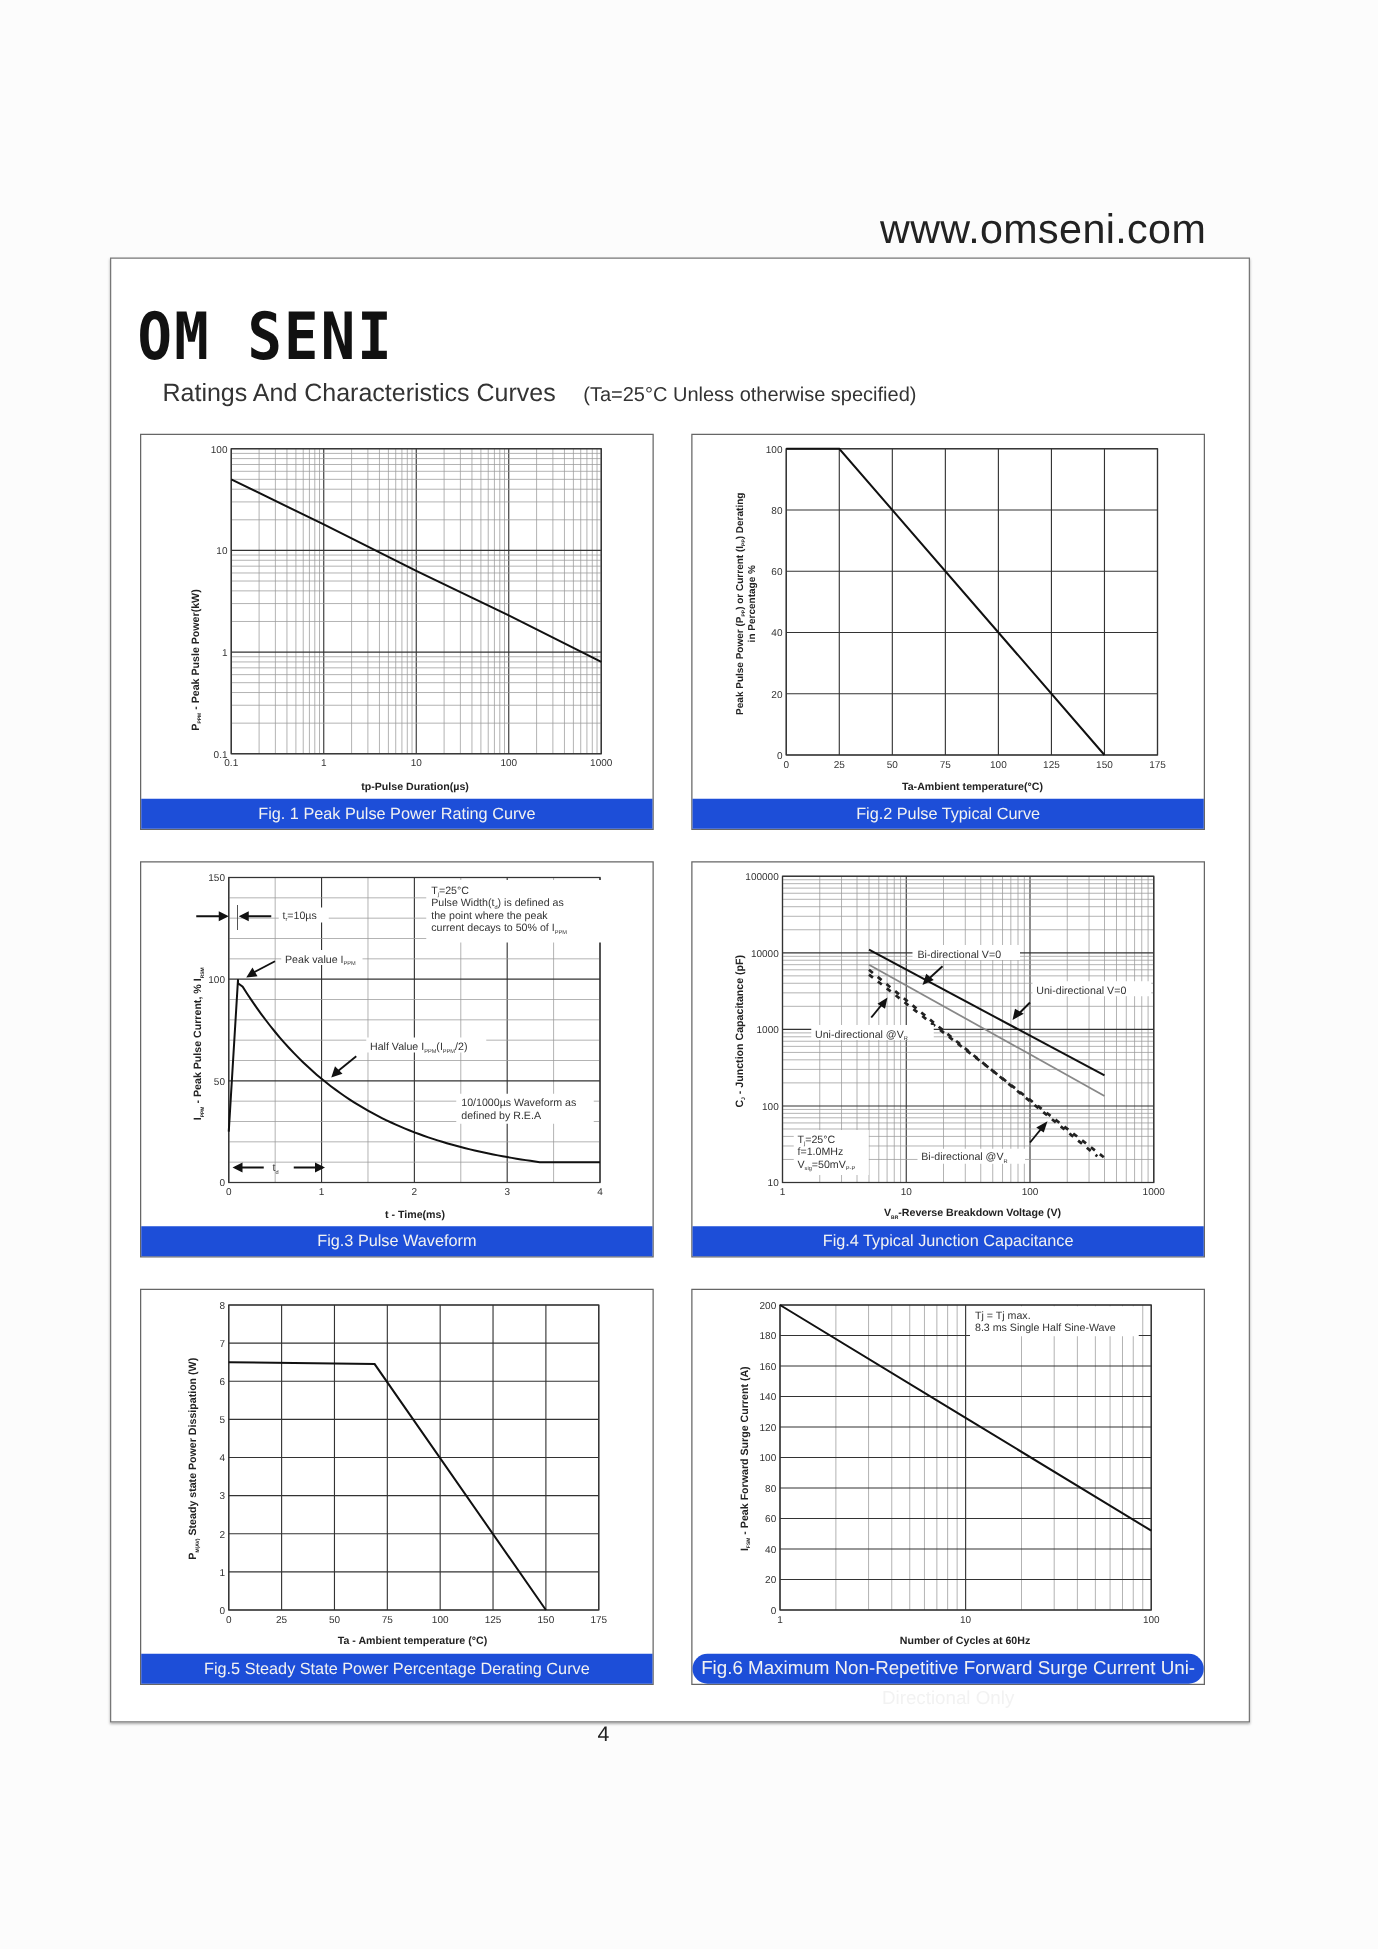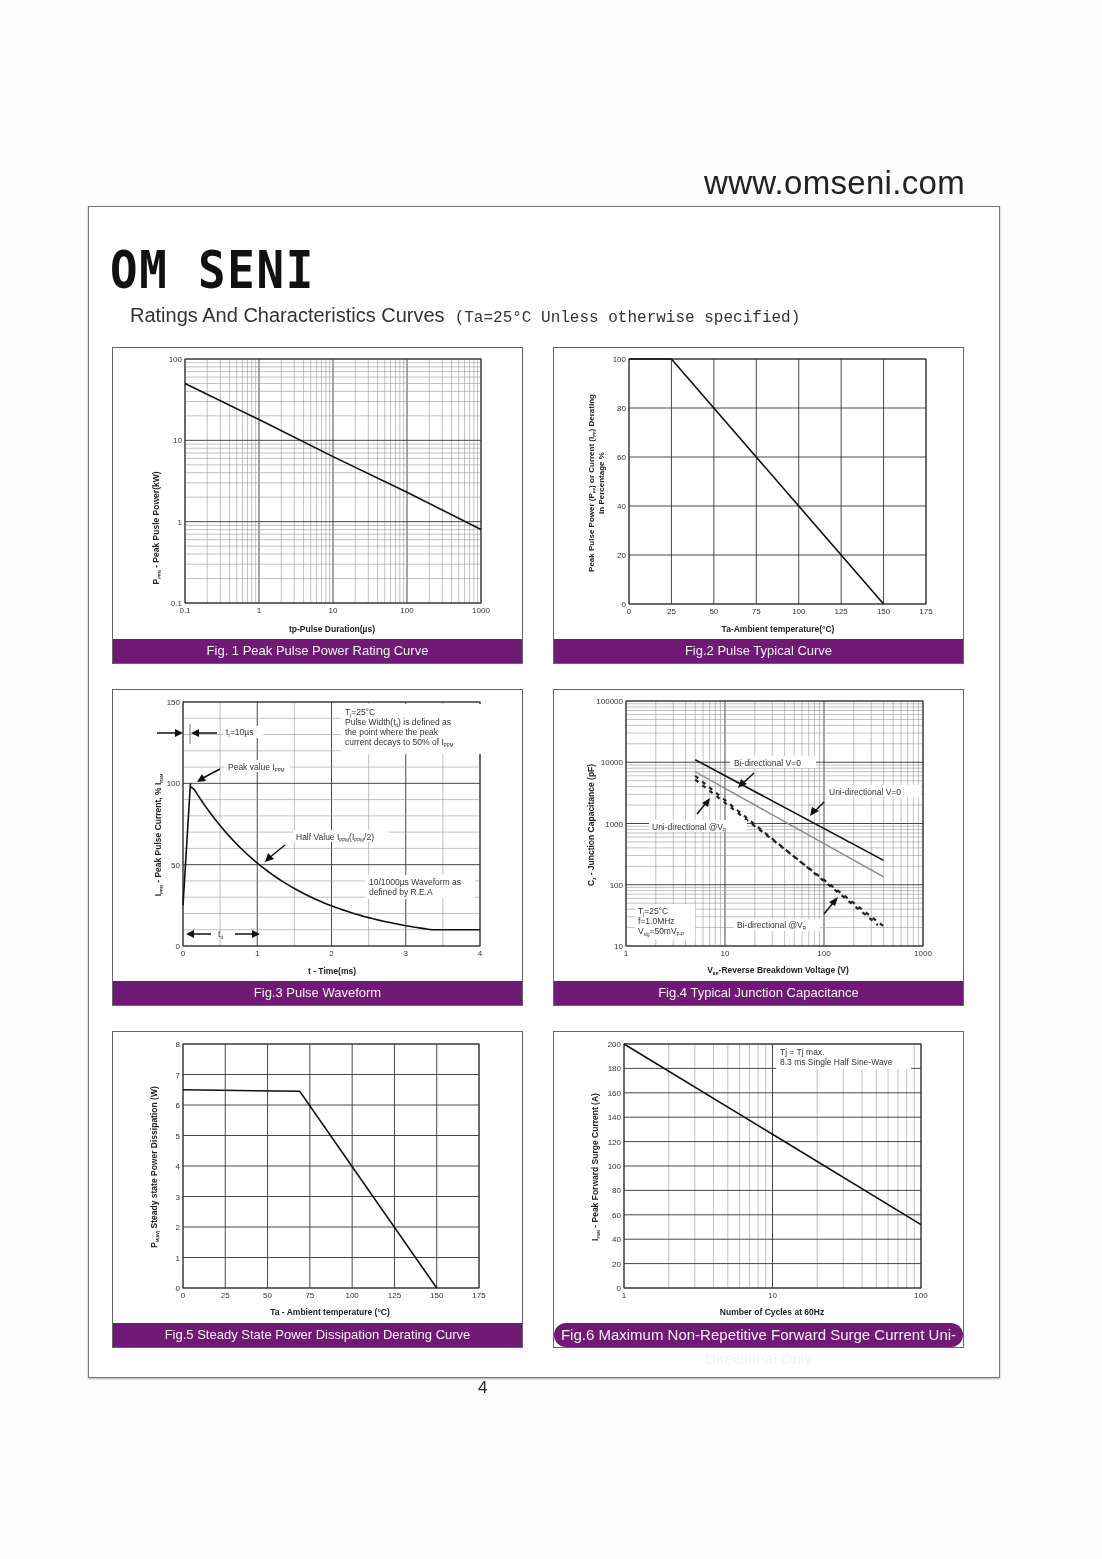--- a/index.html
+++ b/index.html
@@ -2,24 +2,24 @@
 <html><head>
 <meta charset="utf-8">
 <style>
   html,body{margin:0;padding:0;background:#fcfcfc;}
   body{width:1102px;height:1559px;position:relative;overflow:hidden;font-family:"DejaVu Sans","Liberation Sans",sans-serif;color:#222;}
   .website{position:absolute;left:704px;top:164px;font-size:33px;color:#222;font-family:"Liberation Sans","DejaVu Sans",sans-serif;letter-spacing:0.3px;text-align:right;}
   .frame{position:absolute;left:88px;top:206px;width:910px;height:1170px;border:1px solid #777;background:#fff;box-shadow:0 1px 2px #aaa;}
   .logo{position:absolute;left:110px;top:240px;font-family:"DejaVu Sans Mono","Liberation Mono",monospace;font-weight:bold;font-size:52px;color:#111;transform:scaleX(0.88);transform-origin:left;letter-spacing:2px;white-space:pre;}
   .heading{position:absolute;left:130px;top:304px;font-size:19px;white-space:nowrap;}
   .heading .main{font-weight:normal;font-family:"Liberation Sans",sans-serif;font-size:20px;color:#333;}
-  .heading .sub{font-family:Liberation Mono, monospace;font-size:16px;color:#333;margin-left:4px;}
+  .heading .sub{font-family:Liberation Sans, sans-serif;font-size:16px;color:#333;margin-left:16px;}
   .panel{position:absolute;width:409px;height:315px;border:1px solid #666;background:#fff;}
   .panel svg{position:absolute;left:0;top:0;}
-  .caption{position:absolute;left:0;bottom:0;width:100%;height:24px;background:#701a75;color:#f2f2f2;font-family:"Liberation Sans",sans-serif;font-size:13px;line-height:24px;text-align:center;}
+  .caption{position:absolute;left:0;bottom:0;width:100%;height:24px;background:#1d4ed8;color:#f2f2f2;font-family:"Liberation Sans",sans-serif;font-size:13px;line-height:24px;text-align:center;}
   .caption.small{font-size:15px;border-radius:12px;}
   .pagenum{position:absolute;left:478px;top:1378px;font-size:17px;color:#222;font-family:"Liberation Sans",sans-serif;}
   svg text{font-family:"Liberation Sans","DejaVu Sans",sans-serif;}
 </style>
 </head>
 <body>
 
 <div class="website">www.omseni.com</div>
 <div class="frame"></div>
 <div class="logo">OM SENI</div>
@@ -393,21 +393,21 @@
         <text x="67" y="167.5" text-anchor="end">3</text>
         <text x="67" y="137" text-anchor="end">4</text>
         <text x="67" y="106.5" text-anchor="end">5</text>
         <text x="67" y="76" text-anchor="end">6</text>
         <text x="67" y="45.5" text-anchor="end">7</text>
         <text x="67" y="15" text-anchor="end">8</text>
       </g>
     <text x="217" y="283" font-size="8.5" font-weight="bold" text-anchor="middle" fill="#222">Ta - Ambient temperature (°C)</text>
     <text transform="translate(44,135) rotate(-90)" font-size="8.5" font-weight="bold" text-anchor="middle" fill="#222">P<tspan font-size="4" dy="2">M(AV)</tspan><tspan dy="-2"> Steady state Power Dissipation (W)</tspan></text>
   </svg>
-  <div class="caption">Fig.5 Steady State Power Dissipation Derating Curve</div>
+  <div class="caption">Fig.5 Steady State Power Percentage Derating Curve</div>
 </div>
 
 <div class="panel" style="left:553px;top:1031px;">
   <svg width="409" height="315">
     <g id="fig6-grid">
         <line x1="70" x2="70" y1="12" y2="256" stroke="#333" stroke-width="0.9"></line>
         <line x1="114.7029543561012" x2="114.7029543561012" y1="12" y2="256" stroke="#999" stroke-width="0.6"></line>
         <line x1="140.85250632586985" x2="140.85250632586985" y1="12" y2="256" stroke="#999" stroke-width="0.6"></line>
         <line x1="159.4059087122024" x2="159.4059087122024" y1="12" y2="256" stroke="#999" stroke-width="0.6"></line>
         <line x1="173.7970456438988" x2="173.7970456438988" y1="12" y2="256" stroke="#999" stroke-width="0.6"></line>

